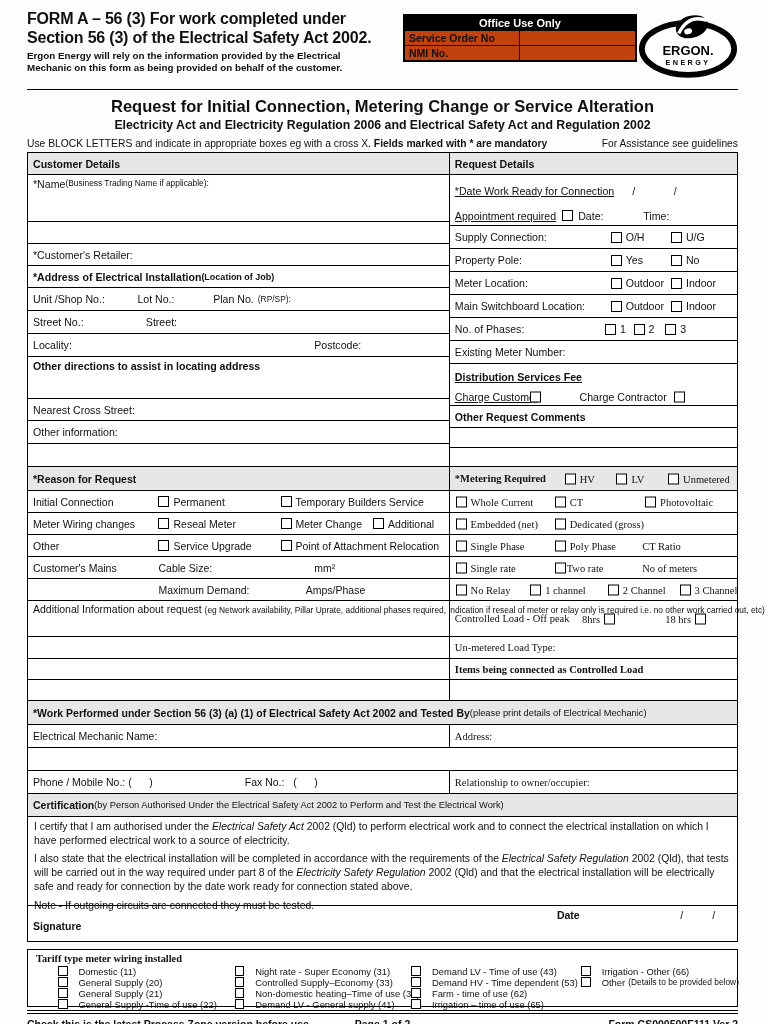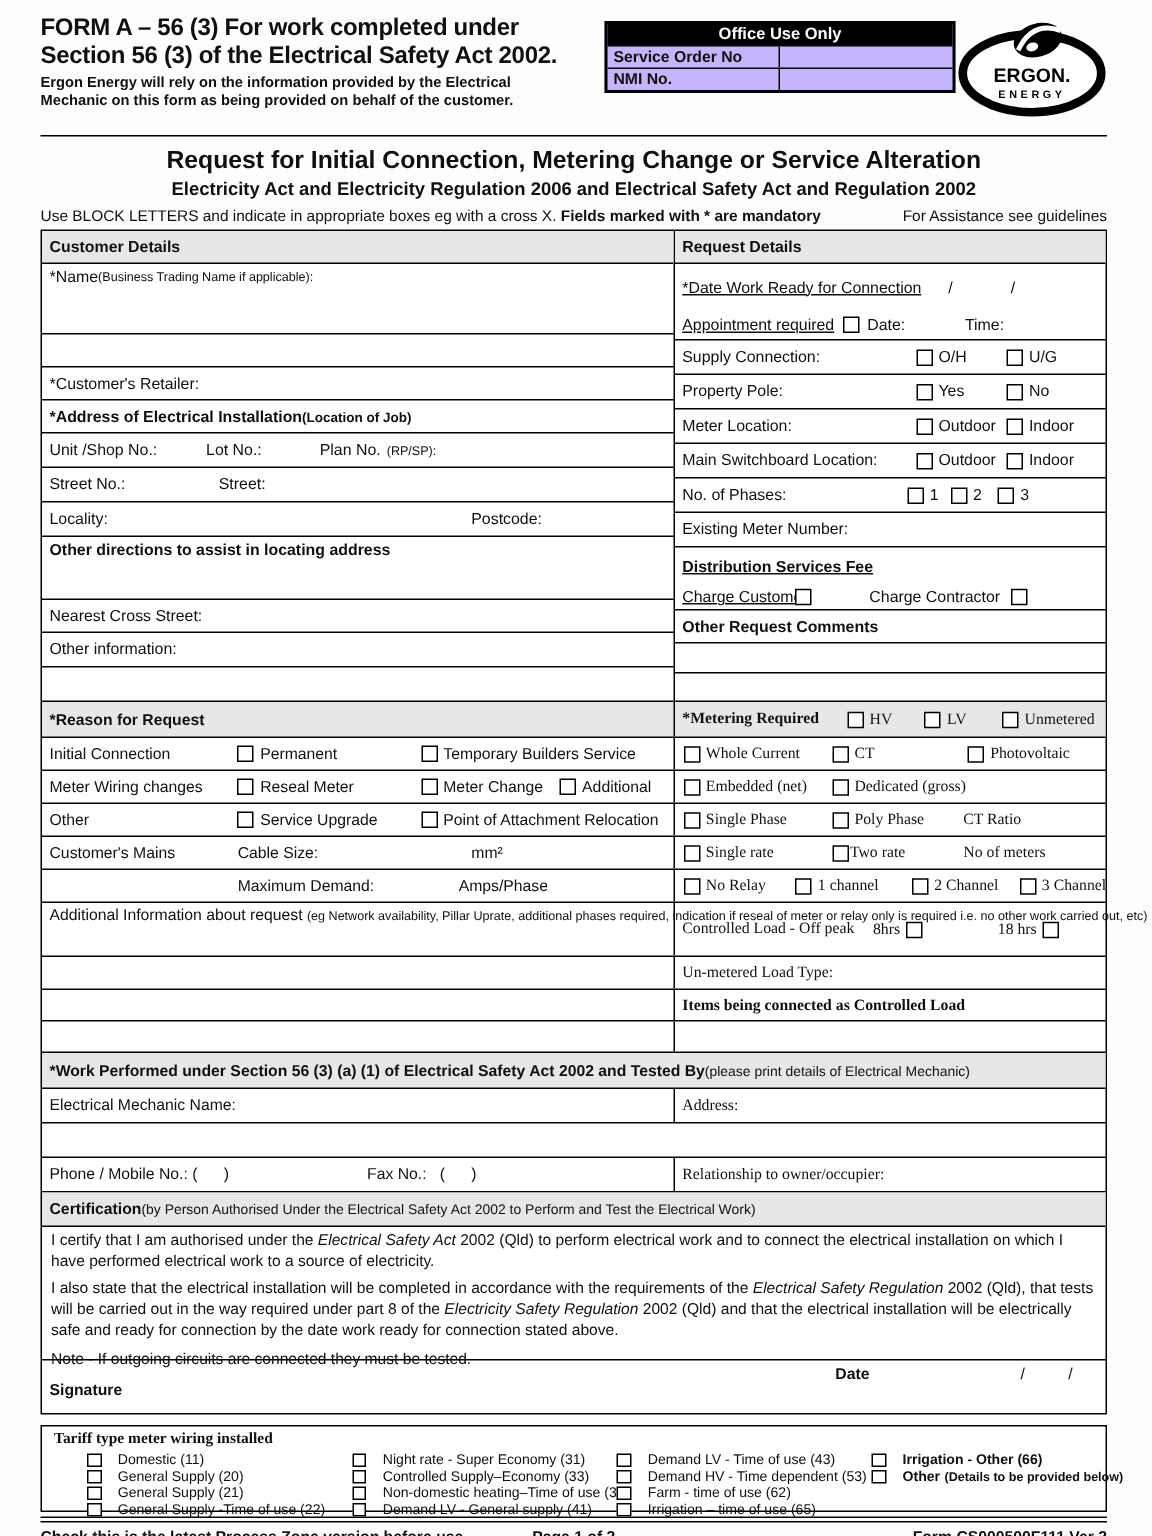--- a/index.html
+++ b/index.html
@@ -5,21 +5,21 @@
   html,body { margin:0; padding:0; background:#9a9a9a; }
   .page { position:relative; width:768px; height:1024px; background:#fdfdfc; overflow:hidden;
           font-family:"Liberation Sans", sans-serif; color:#101010; margin:0 auto; }
   .content { position:absolute; left:27px; top:10px; width:711px; }
 
   
   .hdr { display:flex; align-items:flex-start; }
   .hdr-left { width:368px; }
   .h1 { font-size:16px; font-weight:bold; line-height:1.18; letter-spacing:-0.2px; }
   .note { font-size:9.8px; font-weight:bold; line-height:1.25; margin-top:2px; }
-  .office { width:230px; margin-left:8px; margin-top:4px; border:2px solid #000; font-size:10.5px; background:#c4b5fd; }
+  .office { width:230px; margin-left:8px; margin-top:4px; border:2px solid #000; font-size:10.5px; background:#c2410c; }
   .office-h { background:#000; color:#fff; font-weight:bold; text-align:center; padding:1px 0; font-size:11px; }
   .office-r { display:flex; border-top:1px solid #000; height:14px; align-items:center; }
   .office-lab { width:106px; border-right:1px solid #000; font-weight:bold; padding:0 4px; height:100%; display:flex; align-items:center; }
   .office-val { flex:1; height:100%; }
   .logo { margin-left:auto; margin-top:2px; }
   .hr1 { border-top:1.5px solid #000; margin-top:7px; }
 
   
   .t-main { text-align:center; font-size:16.5px; font-weight:bold; margin-top:7px; }
   .t-sub  { text-align:center; font-size:12.3px; font-weight:bold; margin-top:2px; }
@@ -52,22 +52,22 @@
   .cert-body { display:block; padding:3px 6px; font-size:10.4px; line-height:1.32; white-space:normal; }
   .cert-body p { margin:0 0 5px 0; }
   .cert-body p:last-child { margin-bottom:0; }
   .it { font-style:italic; }
 
   
   .tariff { border:1.5px solid #000; margin-top:7px; padding:3px 8px 4px 8px; background:#fff; box-sizing:border-box; height:58px; }
   .t-head { font-size:10.3px; font-weight:bold; margin-bottom:2px;font-family:Liberation Serif, serif; }
   .t-grid { display:flex; }
   .t-col { display:flex; flex-direction:column; }
-  .t-col.c1 { width:25.5%; } .t-col.c2 { width:25.5%; } .t-col.c3 { width:24.5%; } .t-col.c4 { width:24.5%;font-weight:bold; }
-  .titem { display:flex; align-items:flex-end; gap:11px; height:11px; font-size:9.4px; white-space:nowrap;padding-left:22px; }
+  .t-col.c1 { width:25.5%; } .t-col.c2 { width:25.5%; } .t-col.c3 { width:24.5%; } .t-col.c4 { width:24.5%; }
+  .titem { display:flex; align-items:flex-start; gap:11px; height:11px; font-size:9.4px; white-space:nowrap;padding-left:22px; }
   .cbs { width:7.5px; height:7.5px; border:1px solid #000; background:#fff; display:inline-block; flex:none; }
 
   
   .f-line { margin-top:3px; height:2px; border-top:1.5px solid #000; border-bottom:1.5px solid #000; }
   .footer { display:flex; font-size:10.5px; font-weight:bold; margin-top:4px; }
   .footer .fl { flex:1; }
   .footer .fr { flex:1; text-align:right; }
 </style>
 </head>
 <body>

